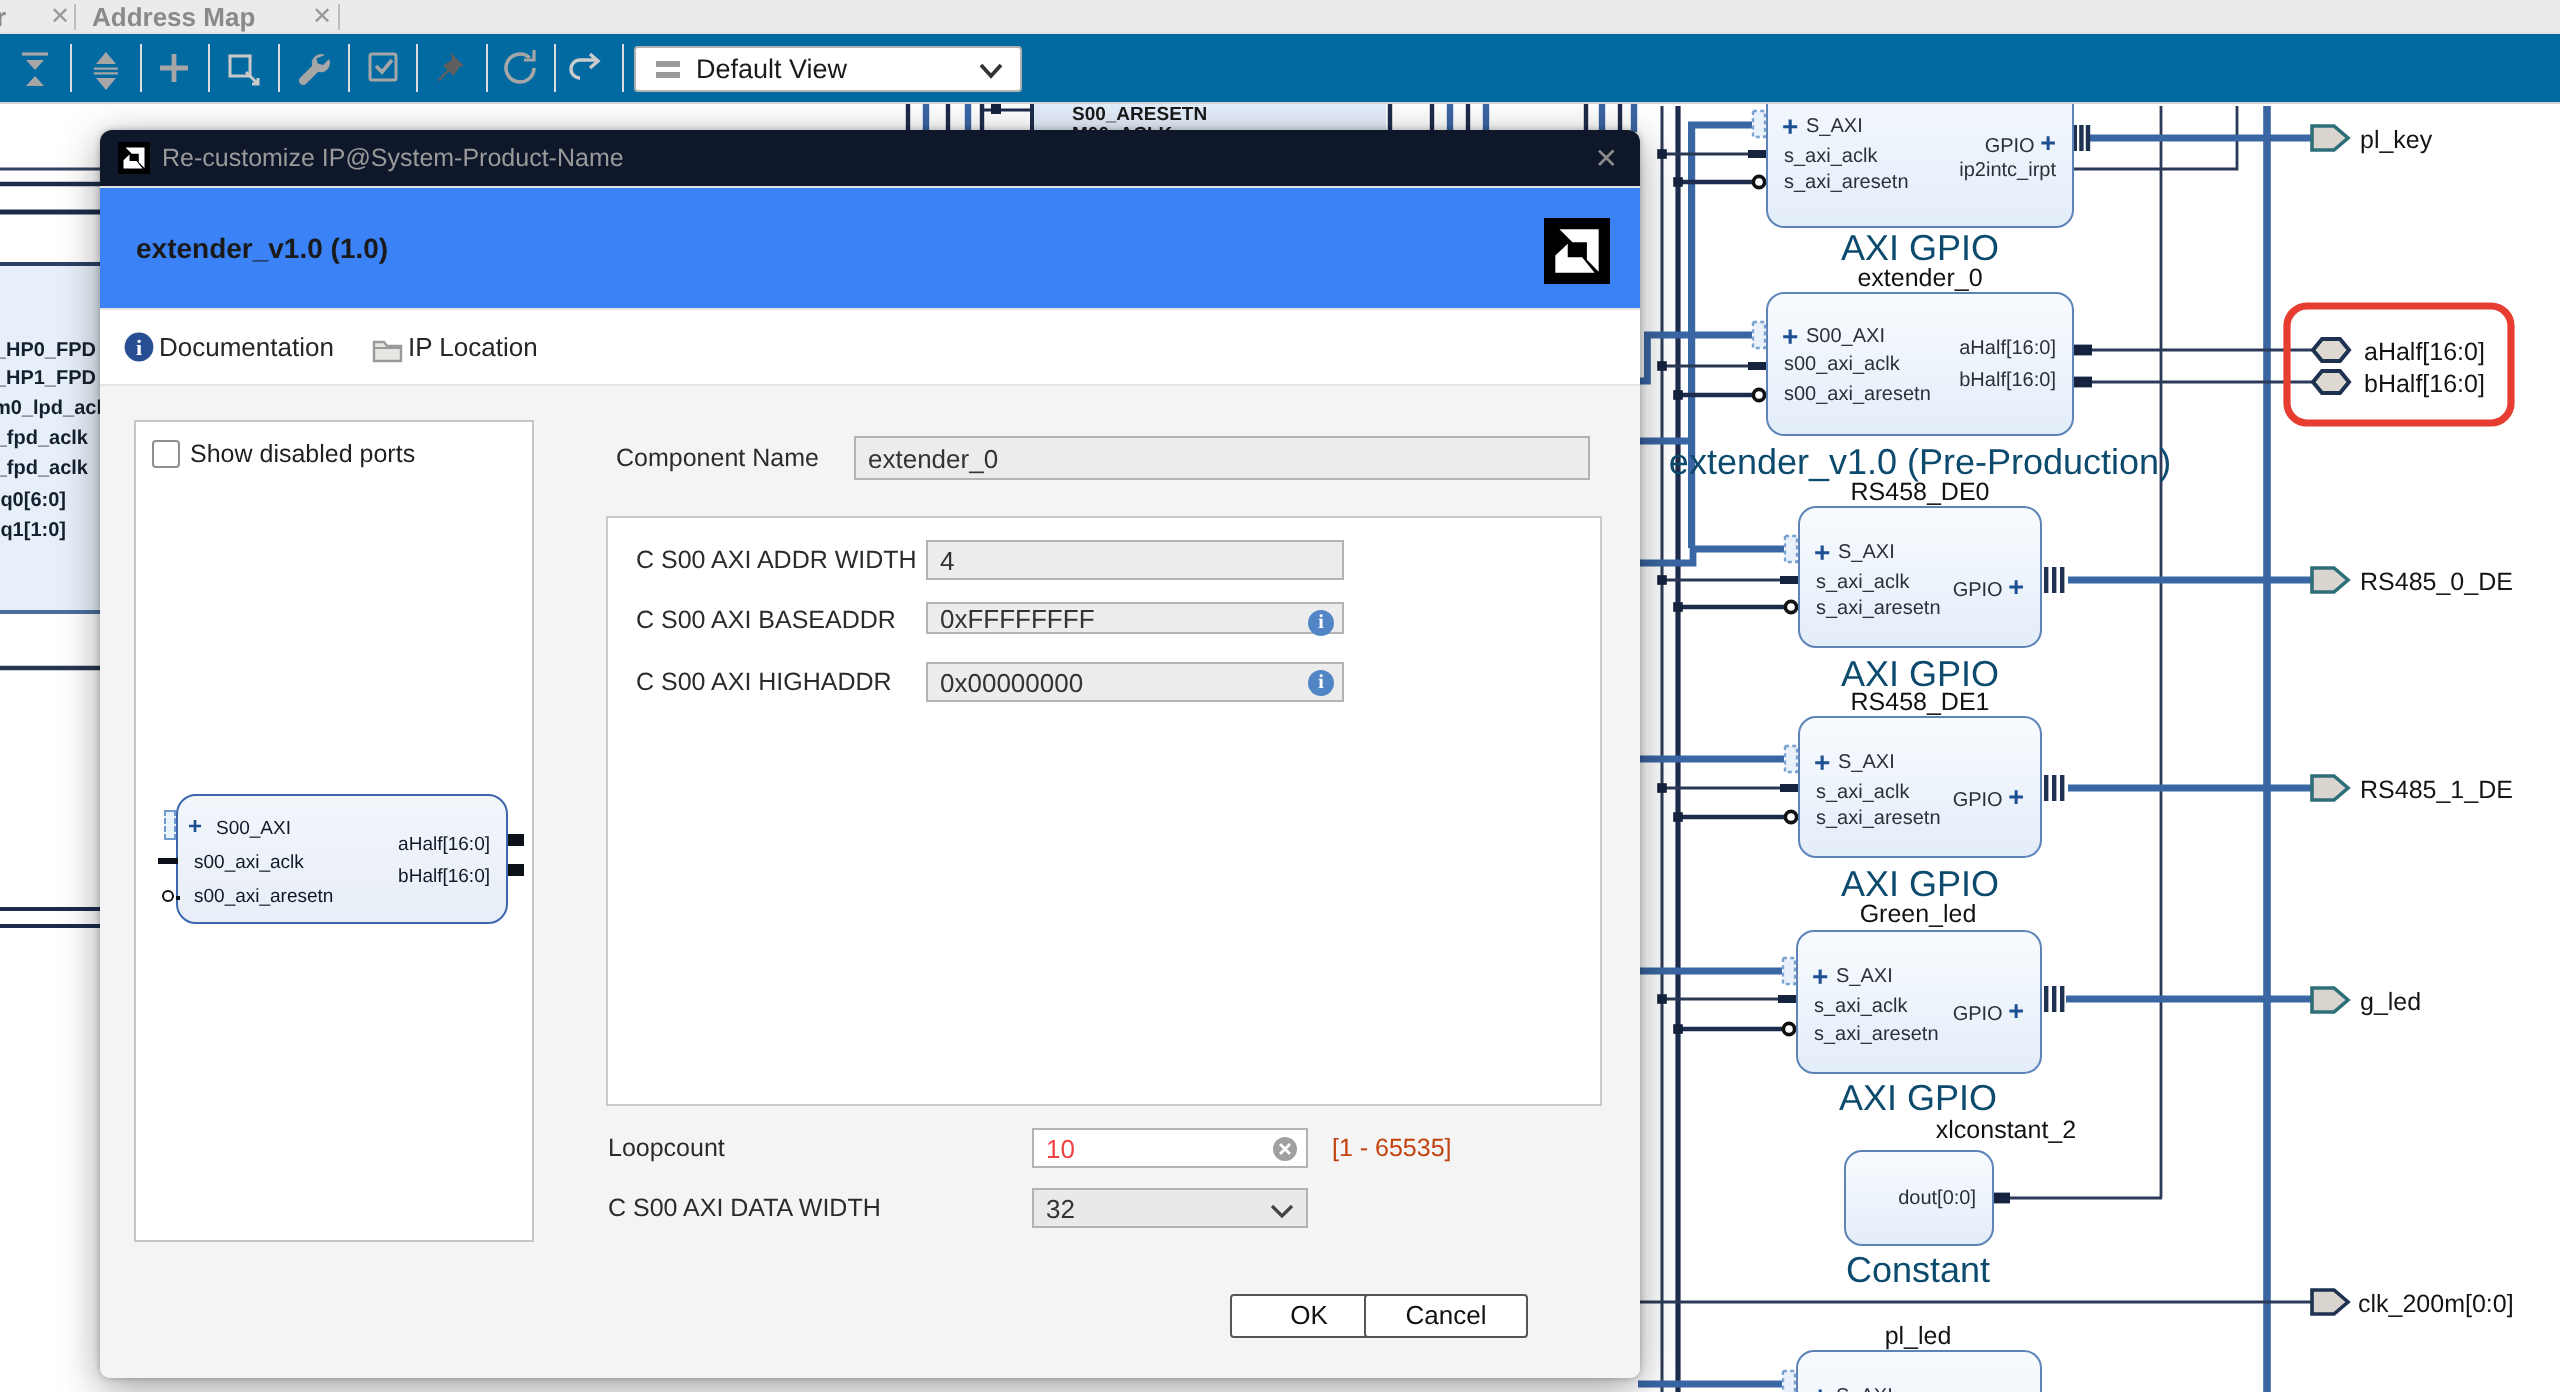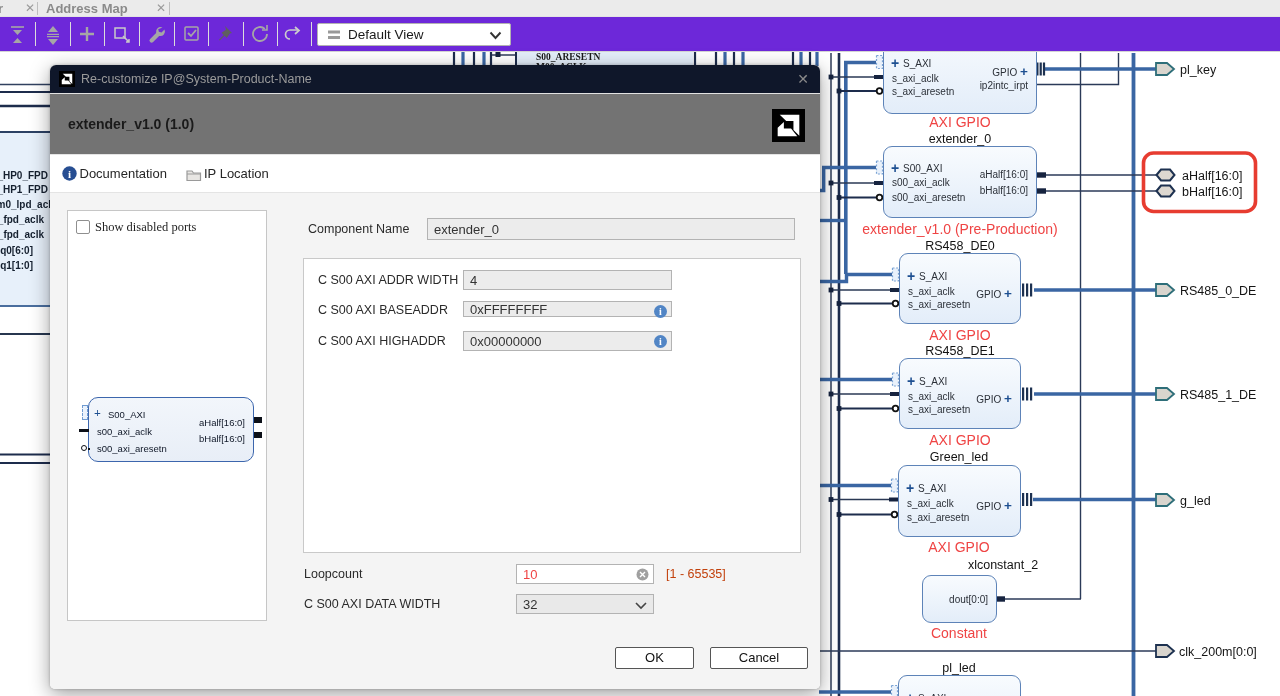--- a/index.html
+++ b/index.html
@@ -1,48 +1,48 @@
 <!DOCTYPE html>
 <html><head>
 <meta charset="utf-8">
 <style>
 * { margin:0; padding:0; box-sizing:border-box; }
 html,body { width:1280px; height:696px; overflow:hidden; background:#fff;
   font-family:"Liberation Sans",sans-serif; position:relative; }
-.abs { position:absolute;font-family:Liberation Serif, serif; }
+.abs { position:absolute; }
 #tabbar { position:absolute; left:0; top:0; width:1280px; height:17px; background:#ebebeb; border-bottom:1px solid #e3e3e3; }
 #tabbar .tx { position:absolute; top:1px; font-size:13px; font-weight:bold; color:#8a8a8a; }
 #tabbar .x { position:absolute; top:1px; font-size:12px; color:#9a9a9a; font-weight:normal; }
 #tabbar .sep { position:absolute; top:2px; width:1px; height:13px; background:#bdbdbd; }
-#toolbar { position:absolute; left:0; top:17px; width:1280px; height:34px; background:#6d28d9; }
+#toolbar { position:absolute; left:0; top:17px; width:1280px; height:34px; background:#0369a1; }
 #toolbar .sep { position:absolute; top:5px; width:1px; height:24px; background:#dcdcdc; }
 #ddv { position:absolute; left:317px; top:5.5px; width:194px; height:23.5px; background:#fff;
   border:1px solid #b2b2b2; border-radius:2px; }
 #ddv .txt { position:absolute; left:30px; top:4px; font-size:13.5px; color:#1a1a1a; }
 #cv { position:absolute; left:0; top:51px; width:1280px; height:645px; overflow:hidden;
   background:#ffffff; border-top:1px solid #d4d4d4; }
 #wires { position:absolute; left:0; top:0; }
 .blk { position:absolute; background:linear-gradient(#f8fbfe,#e3edf9);
   border:1px solid #5d83b8; border-radius:9px; }
 .blk .pl { position:absolute; left:8px; font-size:10px; color:#2b3038; white-space:nowrap; }
 .blk .pi { position:absolute; left:19px; font-size:10px; color:#2b3038; white-space:nowrap; }
 .blk .pr { position:absolute; right:8px; font-size:10px; color:#2b3038; white-space:nowrap; text-align:right; }
 .blk .plus { position:absolute; font-size:14px; font-weight:bold; color:#1d4f91; }
 .bt { position:absolute; font-size:12.5px; color:#121212; white-space:nowrap; transform:translateX(-50%); }
-.bl { position:absolute; font-size:14px; color:#ef4444; white-space:nowrap; transform:translateX(-50%); }
+.bl { position:absolute; font-size:18px; color:#0c4a6e; white-space:nowrap; transform:translateX(-50%); }
 .ptxt { position:absolute; font-size:12.5px; color:#141414; white-space:nowrap; }
 .zp { position:absolute; font-size:10px; font-weight:bold; color:#15202f; white-space:nowrap; }
 #dlg { position:absolute; left:50px; top:65px; width:770px; height:624px; background:#fff;
   border-radius:6px 6px 5px 5px;
   box-shadow:0 5px 20px rgba(0,0,0,.38), 0 0 3px rgba(0,0,0,.25); }
 #dtitle { position:absolute; left:0; top:0; width:100%; height:29px; background:#0f172a;
   border-radius:6px 6px 0 0; border-bottom:1px solid #e2e2e2; }
 #dtitle .t { position:absolute; left:31px; top:7px; font-size:12.5px; color:#9a9a9a; }
 #dtitle .x { position:absolute; right:11px; top:6px; font-size:14px; color:#8a8a8a; }
-#dhead { position:absolute; left:0; top:29px; width:100%; height:61px; background:#737373;
+#dhead { position:absolute; left:0; top:29px; width:100%; height:61px; background:#3b82f6;
   border-bottom:1px solid #e4e4e4; }
 #dhead h1 { position:absolute; left:18px; top:50px; font-size:14px; font-weight:bold; color:#1a1a1a; }
 #docbar { position:absolute; left:0; top:90px; width:100%; height:38px; background:#fff;
   border-bottom:1px solid #e4e4e4; }
 #docbar .it { position:absolute; top:11px; font-size:13px; color:#262626; }
 #dbody { position:absolute; left:0; top:128px; width:100%; height:496px; background:#f4f4f4;
   border-radius:0 0 5px 5px; }
 #lpanel { position:absolute; left:17px; top:17px; width:200px; height:411px; background:#fff;
   border:1px solid #c6c6c6; }
 #pvb { position:absolute; left:20px; top:185.5px; width:166px; height:65px;
@@ -422,15 +422,15 @@
       <path d="M4,4 l5,5 M9,4 l-5,5" stroke="#fff" stroke-width="1.4"></path>
     </svg>
     <span class="lbl" style="left:616px;top:373.5px;color:#c2410c">[1 - 65535]</span>
     <span class="lbl" style="left:254px;top:403.5px">C S00 AXI DATA WIDTH</span>
     <div class="inp" style="left:466px;top:401px;width:138px;height:20px;background:#e9e9e9;">32
       <svg width="12" height="8" style="position:absolute;left:118px;top:7px">
         <path d="M1,1 l5,5 l5,-5" stroke="#444" stroke-width="1.6" fill="none"></path>
       </svg>
     </div>
     <div class="btn" style="left:565px;top:454px;width:79px;">OK</div>
-    <div class="btn" style="left:660px;top:454px;width:98px;">Cancel</div>
+    <div class="btn" style="left:632px;top:454px;width:82px;">Cancel</div>
   </div>
 </div>
 
 </body></html>

